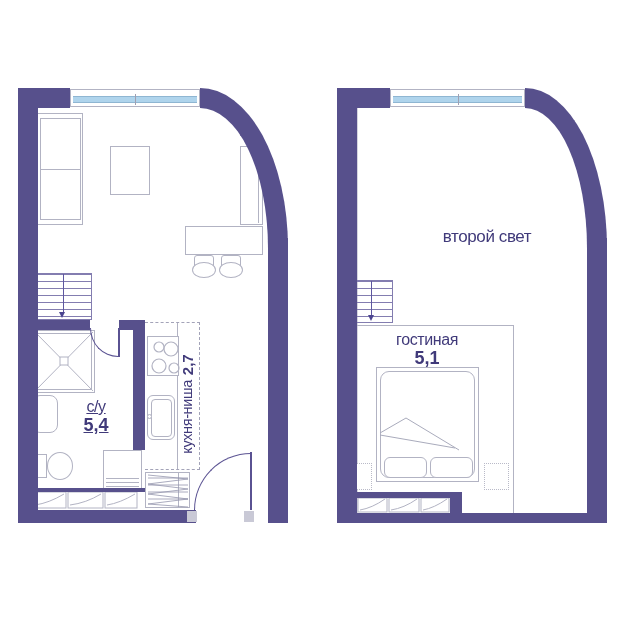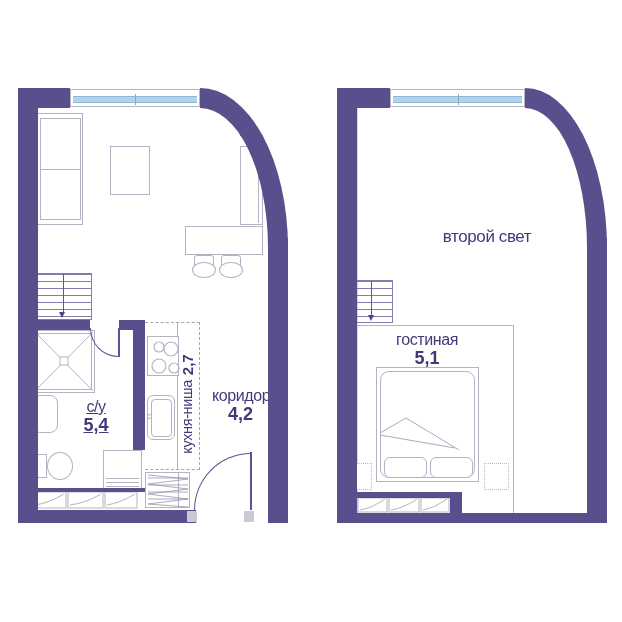--- a/index.html
+++ b/index.html
@@ -138,24 +138,20 @@
     <div class="room-label" style="left:50px;top:146px;width:120px;">
     </div>
     <div class="room-label" style="left:48px;top:310px;width:60px;text-decoration:underline;">
       <div class="rl-name">с/у</div>
       <div class="rl-area">5,4</div>
     </div>
     <div class="room-label" id="kitchen-label" style="left:94px;top:304px;width:152px;height:24px;">
       <span class="rl-name">кухня-ниша</span>
       <span class="rl-area">2,7</span>
     </div>
-    <div class="room-label" id="corridor-label" style="left:194px;top:299px;width:57px;">
-      <div class="rl-name" style="text-align:left;">коридор</div>
-      <div class="rl-area">4,2</div>
-    </div>
 
     <svg class="overlay" width="270" height="435" viewBox="0 0 270 435">
       <g stroke="#b2b3c3" fill="none" stroke-width="1">
         <line x1="17" y1="244" x2="75" y2="303"></line>
         <line x1="75" y1="244" x2="17" y2="303"></line>
         <rect x="42" y="269" width="8" height="8" fill="#fff"></rect>
       </g>
       <g stroke="#b2b3c3" fill="none" stroke-width="1.2">
         <circle cx="141" cy="259" r="5"></circle>
         <circle cx="153" cy="261" r="7"></circle>

